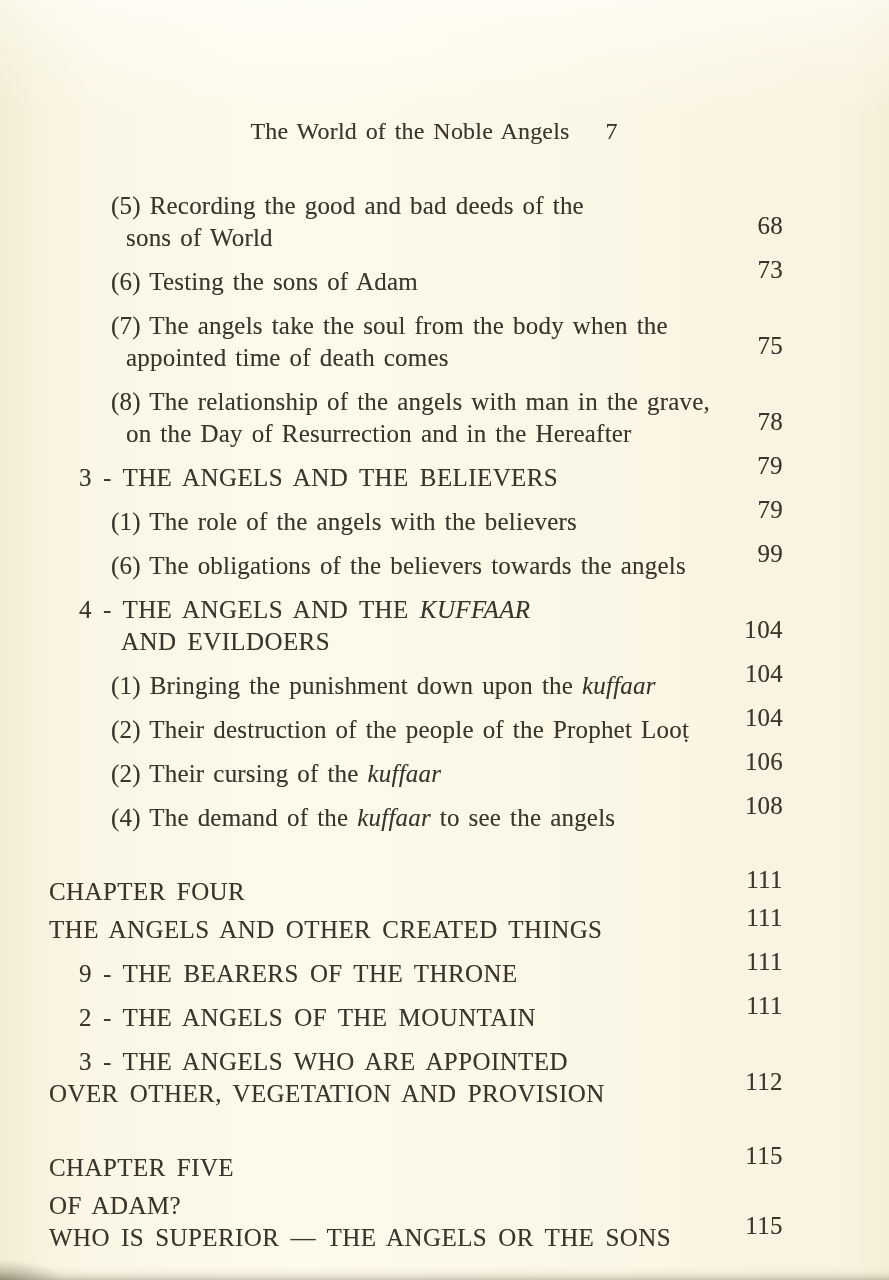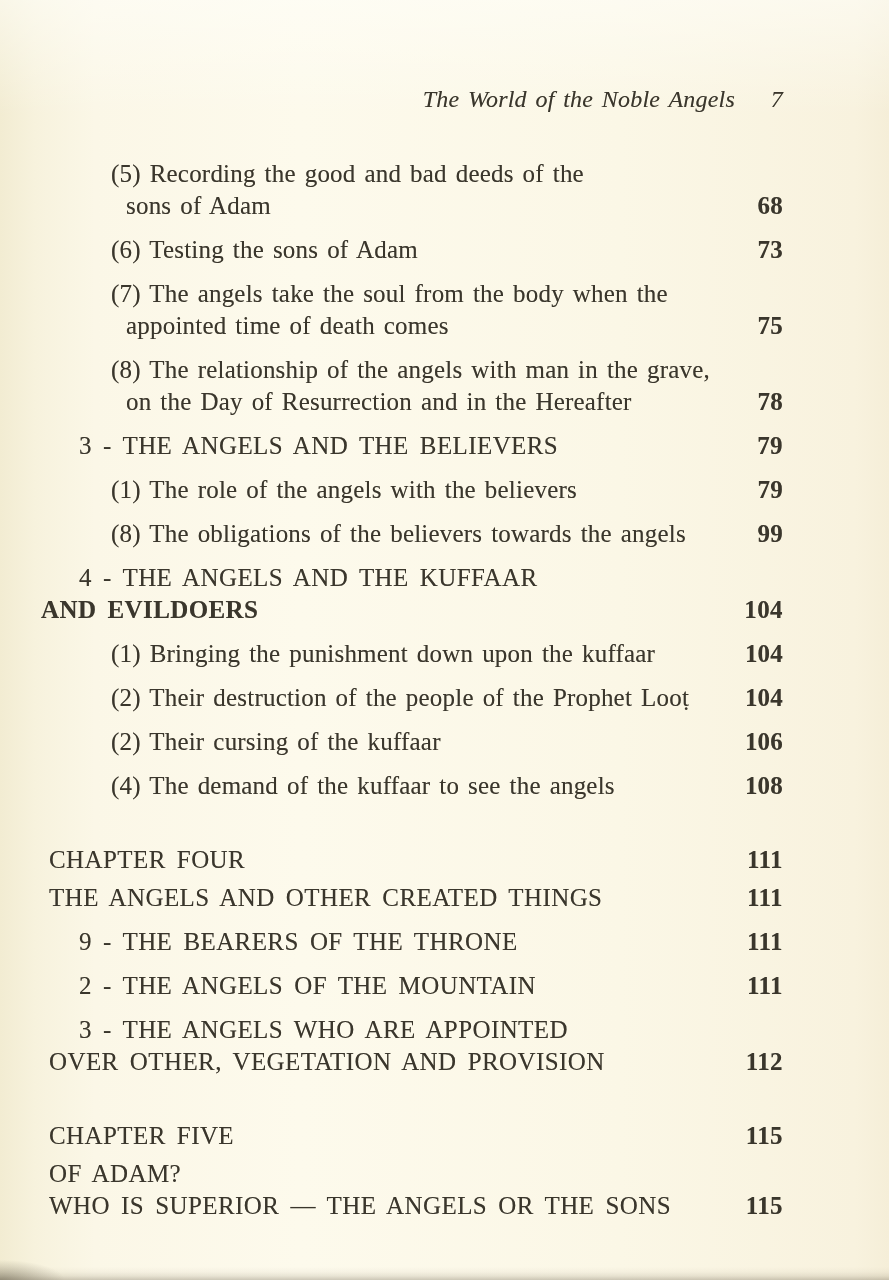--- a/index.html
+++ b/index.html
@@ -9,51 +9,51 @@
       radial-gradient(90px 28px at 0% 100%, rgba(97,90,74,.50), rgba(97,90,74,0) 72%),
       linear-gradient(0deg, rgba(110,100,80,.34) 0, rgba(150,140,118,.20) 4px, rgba(175,165,145,.09) 8px, rgba(0,0,0,0) 13px),
       linear-gradient(180deg, rgba(255,255,250,.55) 0, rgba(255,255,250,0) 115px),
       linear-gradient(90deg, #f2ecd2 0, #f7f2dd 35px, #fbf7e7 95px, #fdfaec 300px, #fbf7e6 620px, #f8f2de 855px, #f5eed8 100%);
     color:#3a362c;
     font-family:"Liberation Serif","DejaVu Serif",serif;
     font-size:25px;line-height:32px;letter-spacing:.2px;word-spacing:2.5px;
     text-shadow:0 0 .5px rgba(58,54,44,.40);
   }
   .header{
-    display:flex;justify-content:flex-end;align-items:baseline;
-    padding:84px 106px 0 85px;font-style:italic;font-size:24px;line-height:30px;
+    display:flex;justify-content:center;align-items:baseline;
+    padding:84px 106px 0 85px;font-size:24px;line-height:30px;margin-top:32px;
   }
   .hnum{width:48px;text-align:right;flex:none;}
   .toc{margin-top:44px;padding:0 106px 0 41px;}
   .entry{position:relative;margin-top:12px;white-space:nowrap;}
   .entry:first-child{margin-top:0;}
   .entry.tight{margin-top:6px;}
   .entry.brk{margin-top:42px;}
   .entry.upper{word-spacing:4.5px;letter-spacing:.4px;}
   .line.ind-chapter{margin-left:8px;}
   .line.ind-section{margin-left:38px;}
   .line.ind-item{margin-left:70px;}
   .line.ind-cont{margin-left:85px;}
-  .line.ind-seccont{font-weight:bold;}
-  .it{}
-  .num{position:absolute;right:0;bottom:0;width:48px;text-align:right;font-weight:bold;}
+  .line.ind-seccont{margin-left:80px;}
+  .it{font-style:italic;}
+  .num{position:absolute;right:0;bottom:12px;width:48px;text-align:right;}
 </style>
 </head>
 <body>
 
 <div class="page">
   <div class="header">
     <span class="htitle">The World of the Noble Angels</span>
     <span class="hnum">7</span>
   </div>
   <div class="toc" id="toc">
       <div class="entry">
         <div class="lines">
           <div class="line ind-item"><span>(5) Recording the good and bad deeds of the</span></div>
-          <div class="line ind-cont"><span>sons of Adam</span></div>
+          <div class="line ind-cont"><span>sons of World</span></div>
         </div>
         <div class="num">68</div>
       </div>
       <div class="entry">
         <div class="lines">
           <div class="line ind-item"><span>(6) Testing the sons of Adam</span></div>
         </div>
         <div class="num">73</div>
       </div>
       <div class="entry">
@@ -77,21 +77,21 @@
         <div class="num">79</div>
       </div>
       <div class="entry">
         <div class="lines">
           <div class="line ind-item"><span>(1) The role of the angels with the believers</span></div>
         </div>
         <div class="num">79</div>
       </div>
       <div class="entry">
         <div class="lines">
-          <div class="line ind-item"><span>(8) The obligations of the believers towards the angels</span></div>
+          <div class="line ind-item"><span>(6) The obligations of the believers towards the angels</span></div>
         </div>
         <div class="num">99</div>
       </div>
       <div class="entry upper">
         <div class="lines">
           <div class="line ind-section"><span>4 - THE ANGELS AND THE </span><span class="it">KUFFAAR</span></div>
           <div class="line ind-seccont"><span>AND EVILDOERS</span></div>
         </div>
         <div class="num">104</div>
       </div>

